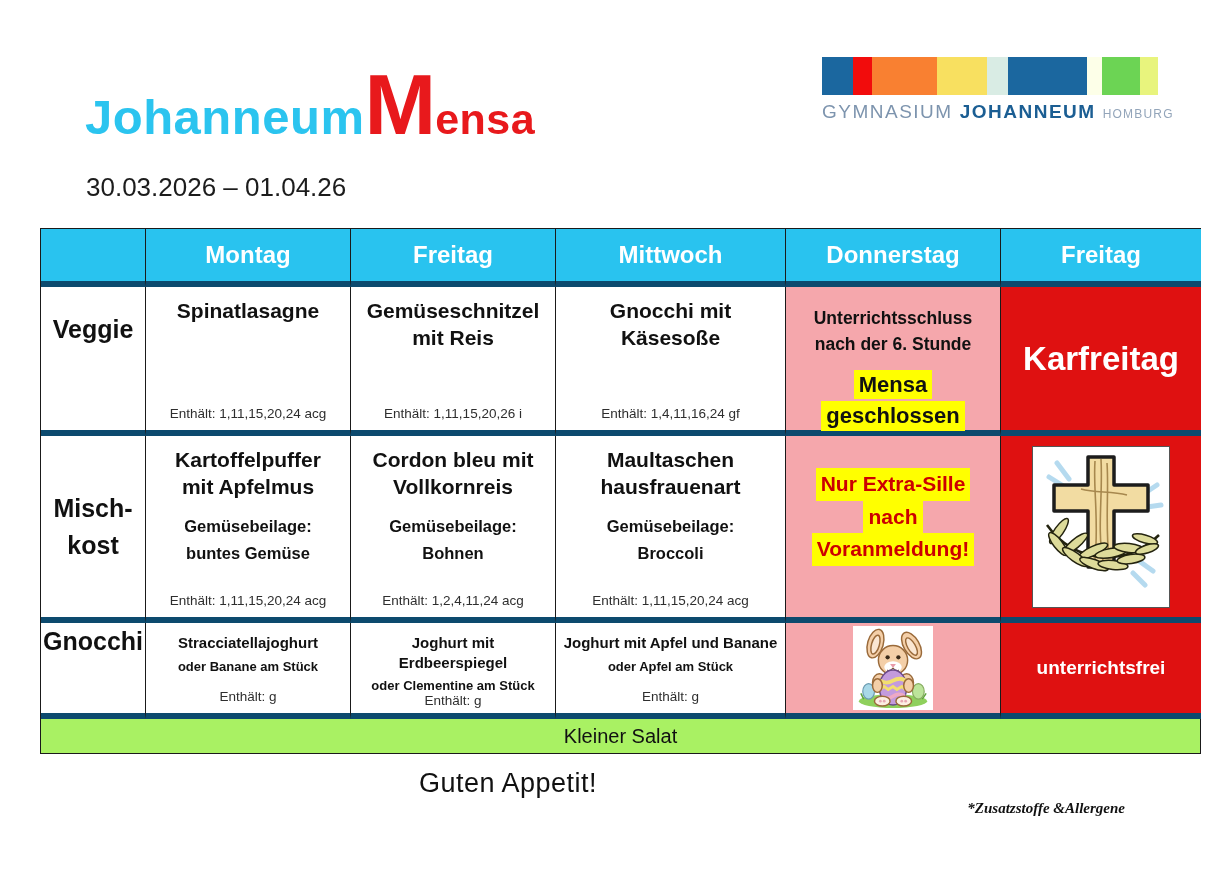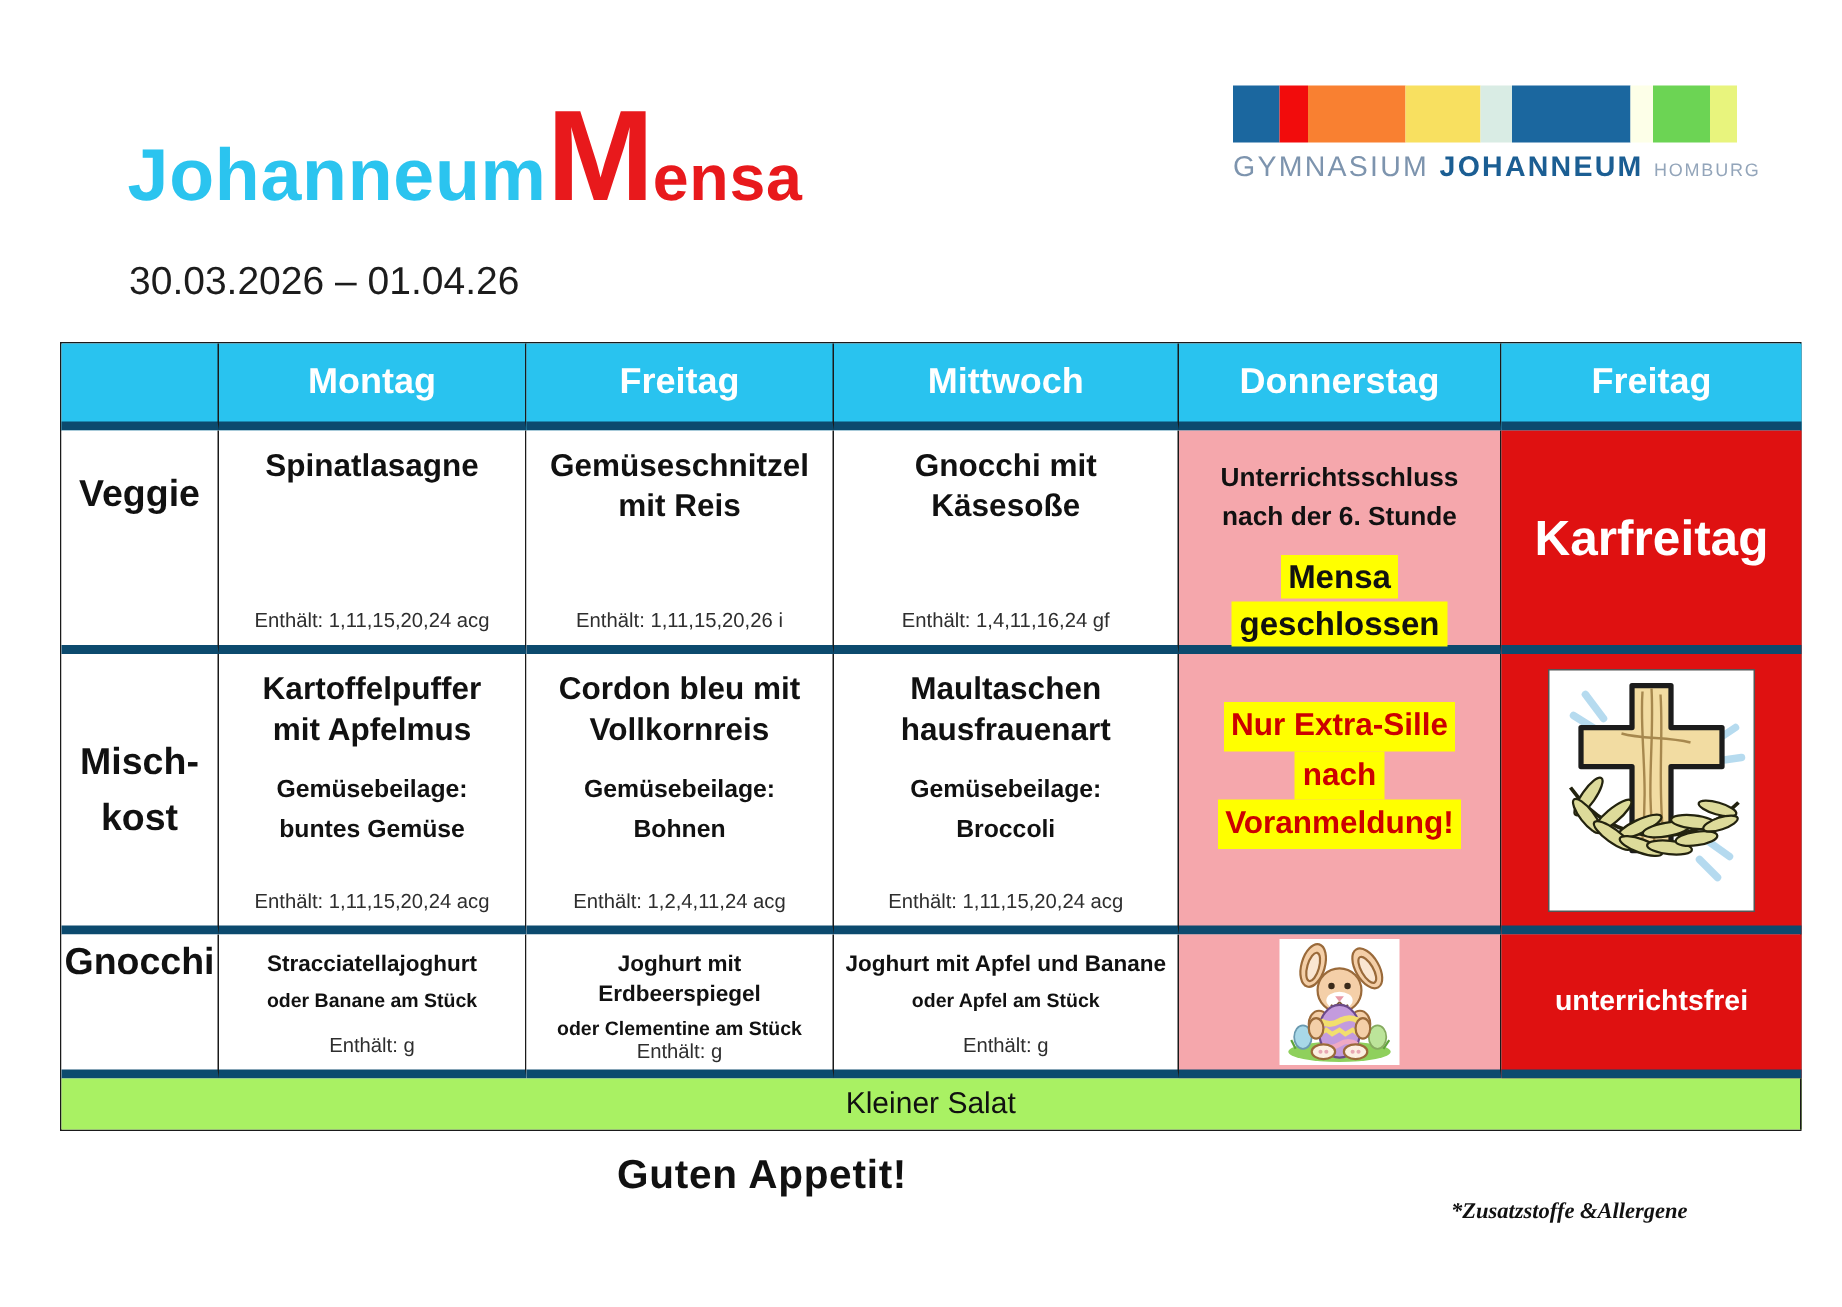--- a/index.html
+++ b/index.html
@@ -65,21 +65,21 @@
   .fr-dessert .uf { color:#fff; font-weight:bold; font-size:19px; }
   .imgcard { background:#fff; border:1px solid #555; display:flex; align-items:center; justify-content:center; }
   .fr-misch { display:flex; align-items:center; justify-content:center; }
   .do-dessert { display:flex; align-items:center; justify-content:center; }
 
   .salad { grid-column:1 / -1; background:#a9f163; display:flex; align-items:center; justify-content:center;
            font-size:20px; color:#111; border-bottom:none; }
 
   
   .appetit { position:absolute; left:0; top:768px; width:1016px; text-align:center;
-             font-size:27px; font-weight:bold; color:#111; letter-spacing:.5px; }
+             font-size:27px; font-weight:normal; color:#111; letter-spacing:.5px; }
   .footnote { position:absolute; right:103px; top:800px; font-family:"Liberation Serif", serif;
               font-style:italic; font-weight:bold; font-size:15px; color:#111; }
 </style>
 </head>
 <body>
 
 <div class="brand">
   <span class="b-blue">Johanneum</span>
     <span class="b-M">M</span>
     <span class="b-red">ensa</span>

